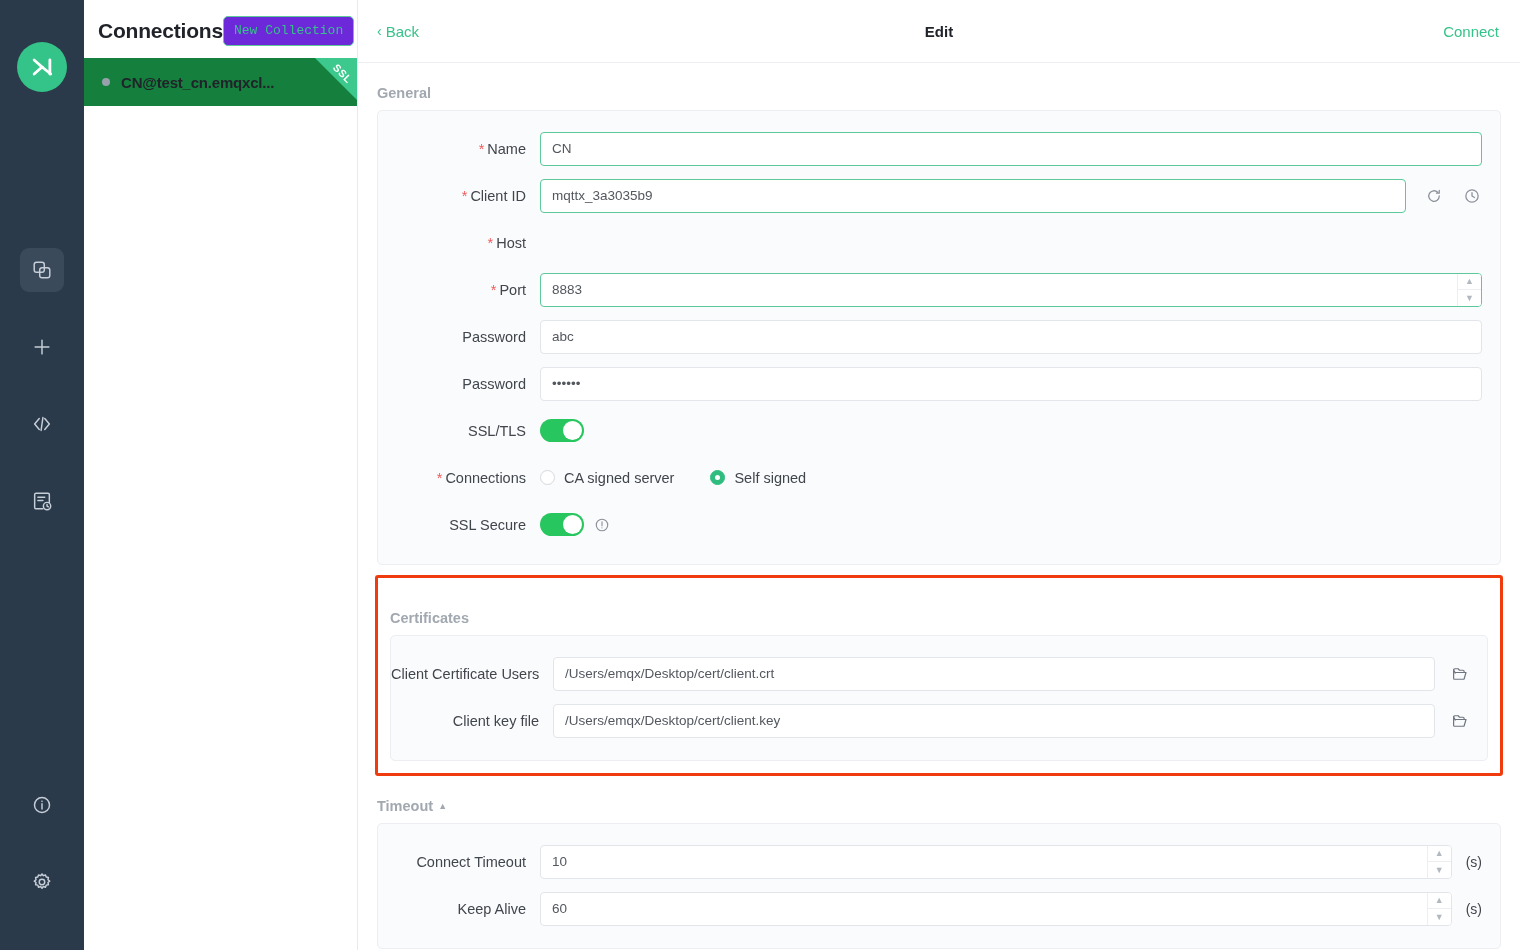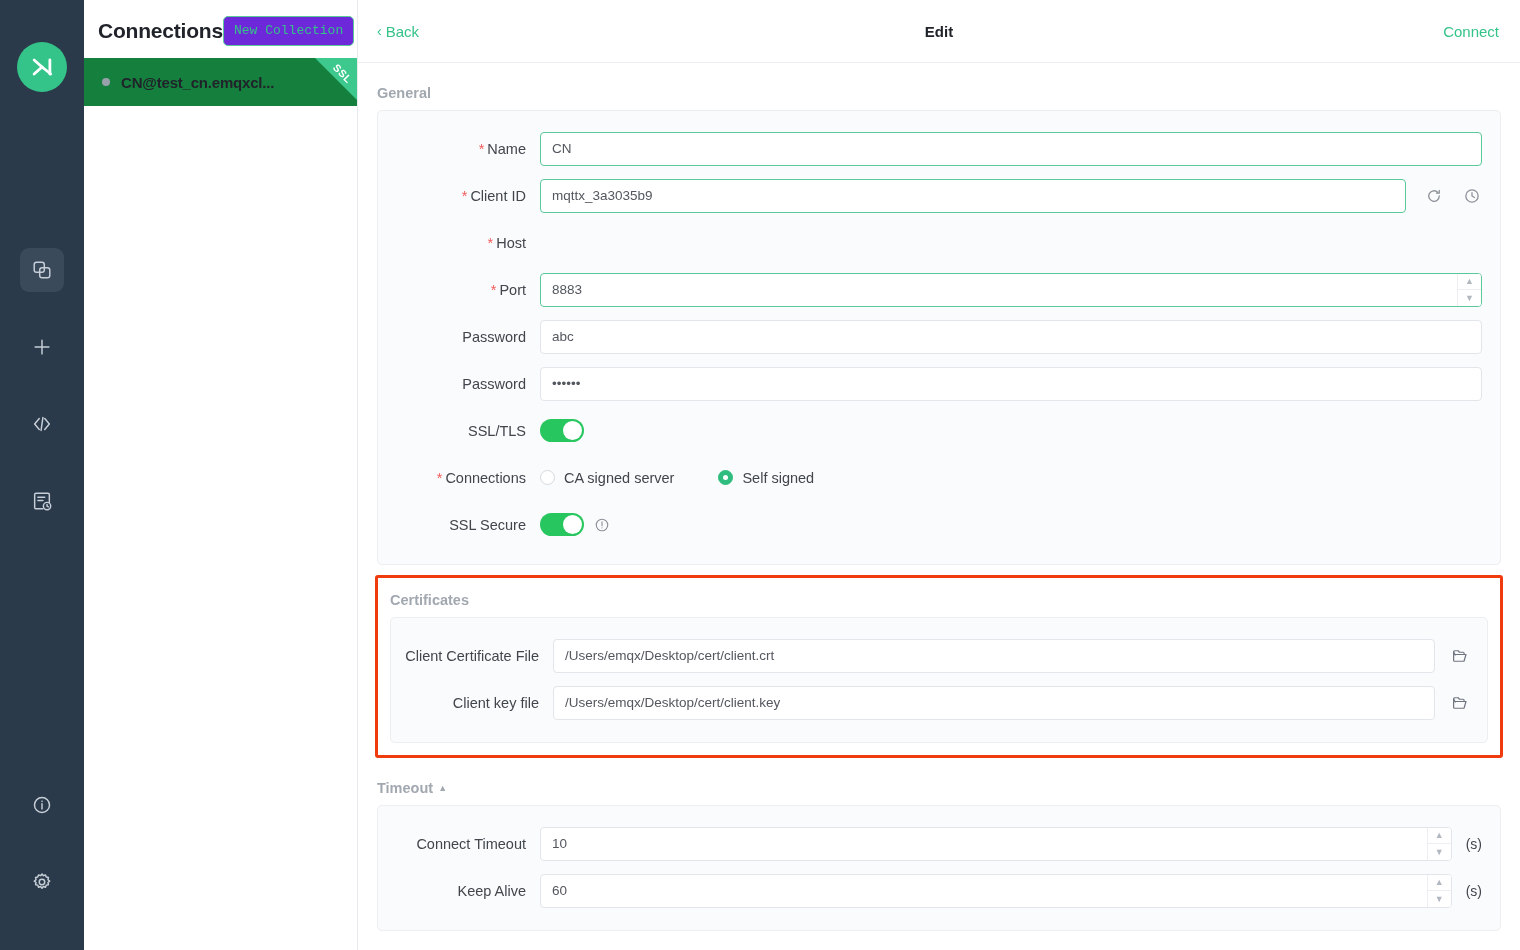--- a/index.html
+++ b/index.html
@@ -178,21 +178,21 @@
 
   .toggle {
     width: 44px; height: 23px; border-radius: 12px;
     background: #27c65e; position: relative; cursor: pointer; flex: 0 0 44px;
   }
   .toggle .knob {
     position: absolute; top: 2px; left: 23px;
     width: 19px; height: 19px; border-radius: 50%; background: #fff;
   }
 
-  .radio-grp { display: flex; align-items: center; gap: 8px; }
+  .radio-grp { display: flex; align-items: center; gap: 0; }
   .radio { display: flex; align-items: center; cursor: pointer; margin-right: 36px; }
   .radio .dot {
     width: 15px; height: 15px; border-radius: 50%;
     border: 1px solid #d5d9de; background: #fff; margin-right: 9px;
     display: flex; align-items: center; justify-content: center;
   }
   .radio.sel-r .dot { border-color: #2ebd7e; background: #2ebd7e; }
   .radio.sel-r .dot::after {
     content: ""; width: 5px; height: 5px; border-radius: 50%; background: #fff;
   }
@@ -208,21 +208,21 @@
   .icon-static svg { width: 16px; height: 16px; display: block; }
   .unit { font-size: 14px; color: #41454c; margin-left: 14px; flex: 0 0 auto; }
 
   
   .highlight {
     border: 3px solid #ef3b0d;
     border-radius: 3px;
     margin: 10px -2px 0 -2px;
     padding: 0 12px 12px 12px;
   }
-  .highlight .section-label { padding-top: 14px; }
+  .highlight .section-label { padding-top: 32px; }
   .folder-cell { flex: 0 0 auto; margin-left: 16px; color: #6f7580; cursor: pointer; }
   .folder-cell svg { width: 18px; height: 18px; display: block; }
   .clip-bottom { overflow: hidden; }
 </style>
 </head>
 <body>
 
 <div class="app">
 
   <div class="rail">
@@ -432,21 +432,21 @@
         </div>
 
       </div>
 
       <div class="highlight">
         <div class="section-label">Certificates</div>
         <div class="card">
 
 
           <div class="row">
-            <div class="lbl">Client Certificate File</div>
+            <div class="lbl">Client Certificate Users</div>
             <div class="field-wrap">
               <input class="inp" value="/Users/emqx/Desktop/cert/client.crt" style="">
               <span class="folder-cell">
                 <svg viewBox="0 0 24 24" fill="none" stroke="currentColor" stroke-width="1.6" stroke-linejoin="round">
                   <path d="M3.5 6.5 a1.5 1.5 0 0 1 1.5-1.5 H9.5 l1.8 2 H16 a1.5 1.5 0 0 1 1.5 1.5 V10"></path>
                   <path d="M3.5 6.5 V18 a1 1 0 0 0 1 1 H16.6 a1 1 0 0 0 .95-.7 L20 10 H6.6 a1 1 0 0 0 -.95 .7 Z"></path>
                 </svg>
               </span>
             </div>
           </div>

